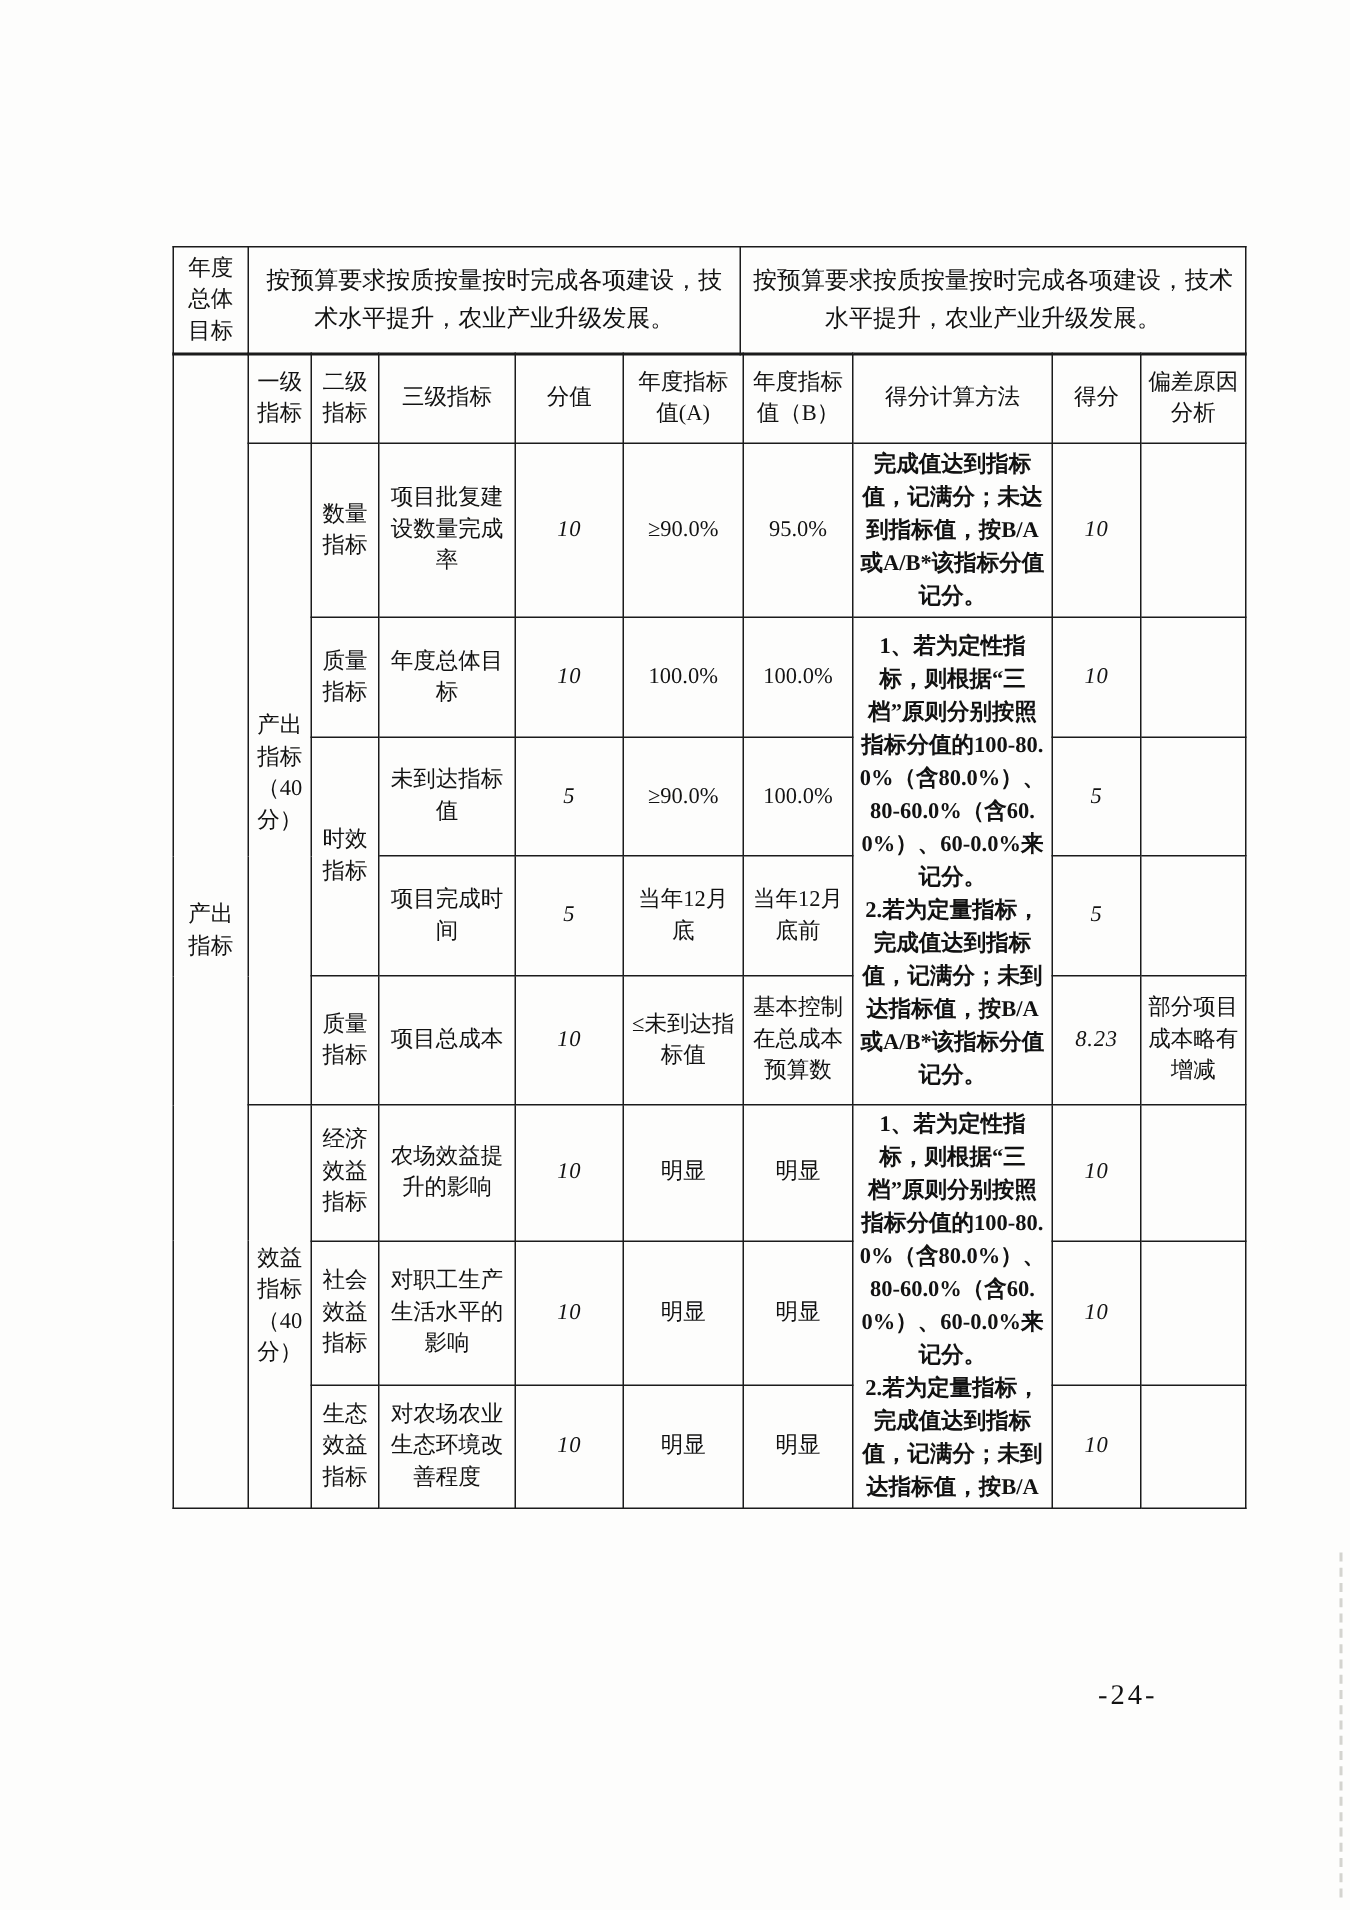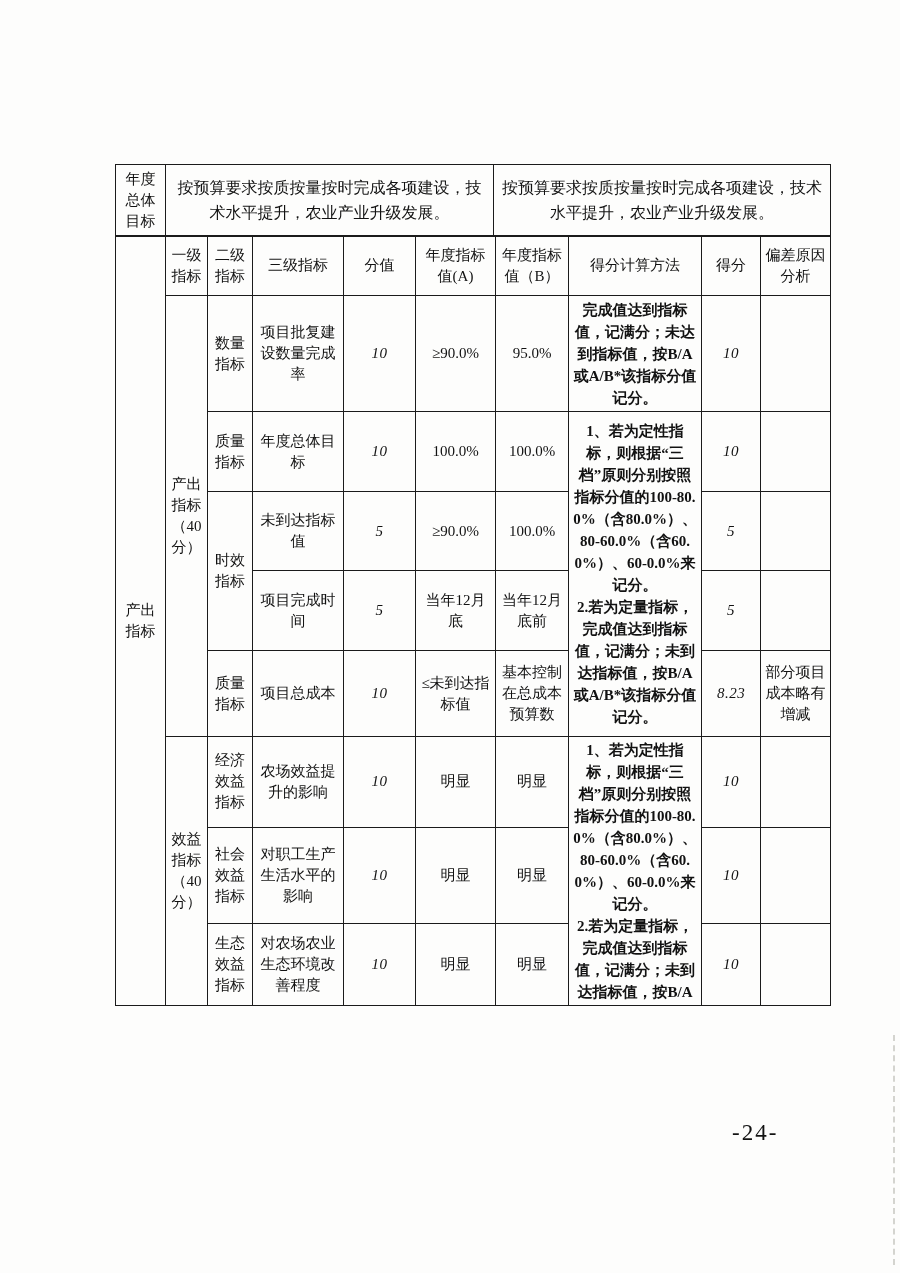--- a/index.html
+++ b/index.html
@@ -18,21 +18,21 @@
     font-size:15px;line-height:21px;
     text-align:center;vertical-align:middle;
     padding:2px 3px;overflow:hidden;word-break:break-all;
   }
   .pre{white-space:pre-line;}
   .method{line-height:22px;font-weight:bold;}
   .goal{font-size:16px;line-height:25px;padding:4px 6px;}
   .num{letter-spacing:0.5px;font-style:italic;}
   .pagenum{
     position:absolute;left:732px;top:1120px;
-    font-size:23px;letter-spacing:2px;
+    font-size:19px;letter-spacing:2px;
   }
   .binding{
     position:absolute;right:5px;top:1035px;height:230px;width:0;
     border-right:2px dashed #c3c3bd;opacity:.7;
   }
 </style>
 </head>
 <body>
 
 <div class="sheet">

